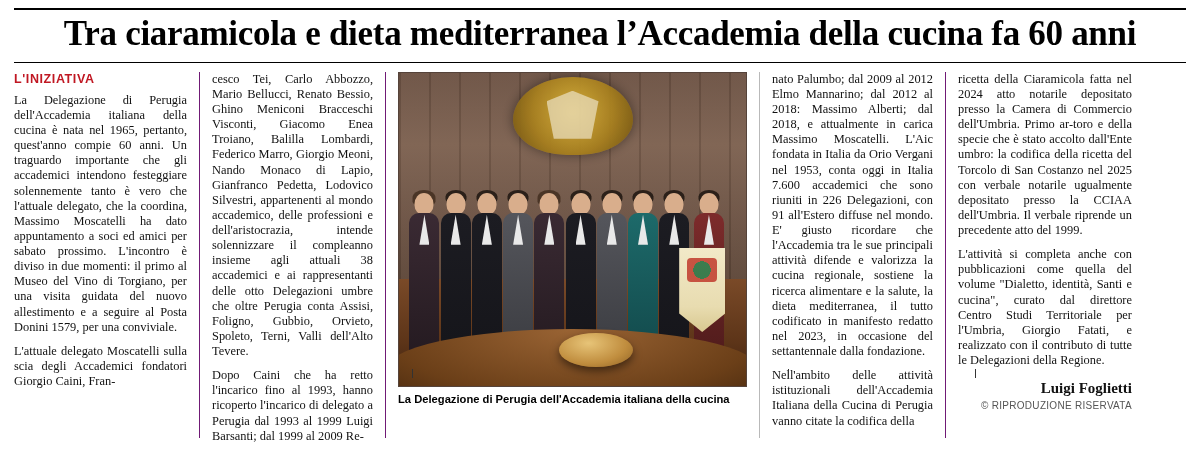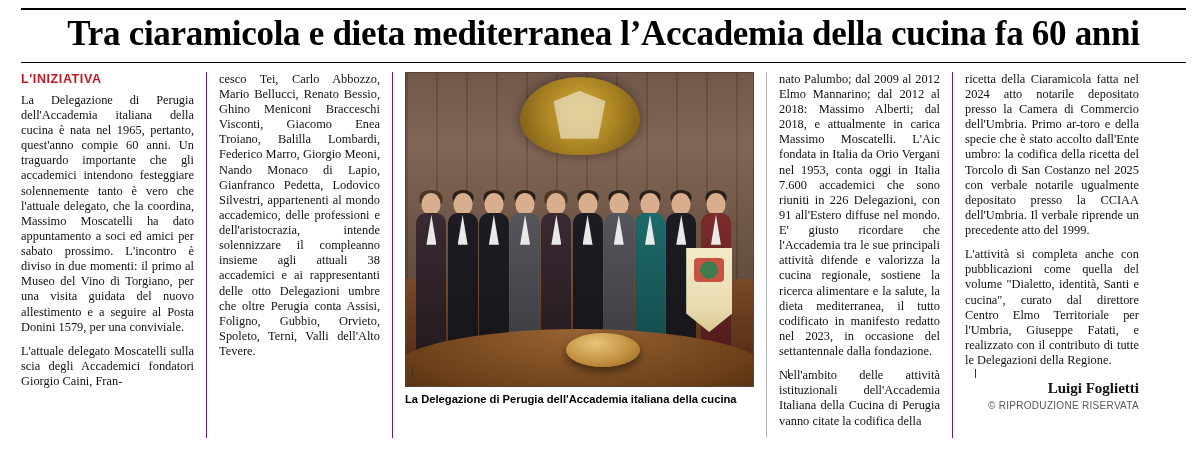--- a/index.html
+++ b/index.html
@@ -12,21 +12,21 @@
     height: 461px;
     font-family: "Liberation Serif", serif;
     color: #111111;
     overflow: hidden;
   }
   .page {
     position: relative;
     width: 1200px;
     height: 382px;
     box-sizing: border-box;
-    padding: 8px 14px 0 21px;
+    padding: 8px 14px 0 14px;
   }
   .rule-top {
     width: 100%;
     height: 2px;
     background: #000;
     margin-bottom: 6px;
   }
   .headline {
     font-family: "Liberation Serif", serif;
     font-size: 35px;
@@ -246,20 +246,21 @@
   <div class="columns">
 
     <div class="col col-1">
       <div class="kicker">L'INIZIATIVA</div>
       <p class="body">La Delegazione di Perugia dell'Accademia italiana della cucina è nata nel 1965, pertanto, quest'anno compie 60 anni. Un traguardo importante che gli accademici intendono festeggiare solennemente tanto è vero che l'attuale delegato, che la coordina, Massimo Moscatelli ha dato appuntamento a soci ed amici per sabato prossimo. L'incontro è diviso in due momenti: il primo al Museo del Vino di Torgiano, per una visita guidata del nuovo allestimento e a seguire al Posta Donini 1579, per una conviviale.</p>
       <p class="body">L'attuale delegato Moscatelli sulla scia degli Accademici fondatori Giorgio Caini, Fran-</p>
     </div>
 
     <div class="col col-2">
       <p class="body">cesco Tei, Carlo Abbozzo, Mario Bellucci, Renato Bessio, Ghino Meniconi Bracceschi Visconti, Giacomo Enea Troiano, Balilla Lombardi, Federico Marro, Giorgio Meoni, Nando Monaco di Lapio, Gianfranco Pedetta, Lodovico Silvestri, appartenenti al mondo accademico, delle professioni e dell'aristocrazia, intende solennizzare il compleanno insieme agli attuali 38 accademici e ai rappresentanti delle otto Delegazioni umbre che oltre Perugia conta Assisi, Foligno, Gubbio, Orvieto, Spoleto, Terni, Valli dell'Alto Tevere.</p>
+      <p class="body">Dopo Caini che ha retto l'incarico fino al 1993, hanno ricoperto l'incarico di delegato a Perugia dal 1993 al 1999 Luigi Barsanti; dal 1999 al 2009 Re-</p>
     </div>
 
     <div class="col col-mid">
       <div class="photo-wrap">
         <div class="photo">
           <div class="ph-wall"></div>
           <div class="ph-crest"></div>
           <div class="ph-floor"></div>
 
           <div class="person f" style="left:3%;">
@@ -331,21 +332,21 @@
       </div>
     </div>
 
     <div class="col col-4">
       <p class="body">nato Palumbo; dal 2009 al 2012 Elmo Mannarino; dal 2012 al 2018: Massimo Alberti; dal 2018, e attualmente in carica Massimo Moscatelli. L'Aic fondata in Italia da Orio Vergani nel 1953, conta oggi in Italia 7.600 accademici che sono riuniti in 226 Delegazioni, con 91 all'Estero diffuse nel mondo. E' giusto ricordare che l'Accademia tra le sue principali attività difende e valorizza la cucina regionale, sostiene la ricerca alimentare e la salute, la dieta mediterranea, il tutto codificato in manifesto redatto nel 2023, in occasione del settantennale dalla fondazione.</p>
       <p class="body">Nell'ambito delle attività istituzionali dell'Accademia Italiana della Cucina di Perugia vanno citate la codifica della</p>
     </div>
 
     <div class="col col-5">
       <p class="body">ricetta della Ciaramicola fatta nel 2024 atto notarile depositato presso la Camera di Commercio dell'Umbria. Primo ar-toro e della specie che è stato accolto dall'Ente umbro: la codifica della ricetta del Torcolo di San Costanzo nel 2025 con verbale notarile ugualmente depositato presso la CCIAA dell'Umbria. Il verbale riprende un precedente atto del 1999.</p>
-      <p class="body">L'attività si completa anche con pubblicazioni come quella del volume "Dialetto, identità, Santi e cucina", curato dal direttore Centro Elmo Territoriale per l'Umbria, Giuseppe Fatati, e realizzato con il contributo di tutte le Delegazioni della Regione.</p>
+      <p class="body">L'attività si completa anche con pubblicazioni come quella del volume "Dialetto, identità, Santi e cucina", curato dal direttore Centro Studi Territoriale per l'Umbria, Giorgio Fatati, e realizzato con il contributo di tutte le Delegazioni della Regione.</p>
       <div class="byline">Luigi Foglietti</div>
       <div class="rights">© RIPRODUZIONE RISERVATA</div>
     </div>
 
   </div>
 
   <div class="tickmarks">
     <div class="tick" style="left:34%;"></div>
     <div class="tick" style="left:66%;"></div>
     <div class="tick" style="left:82%;"></div>

